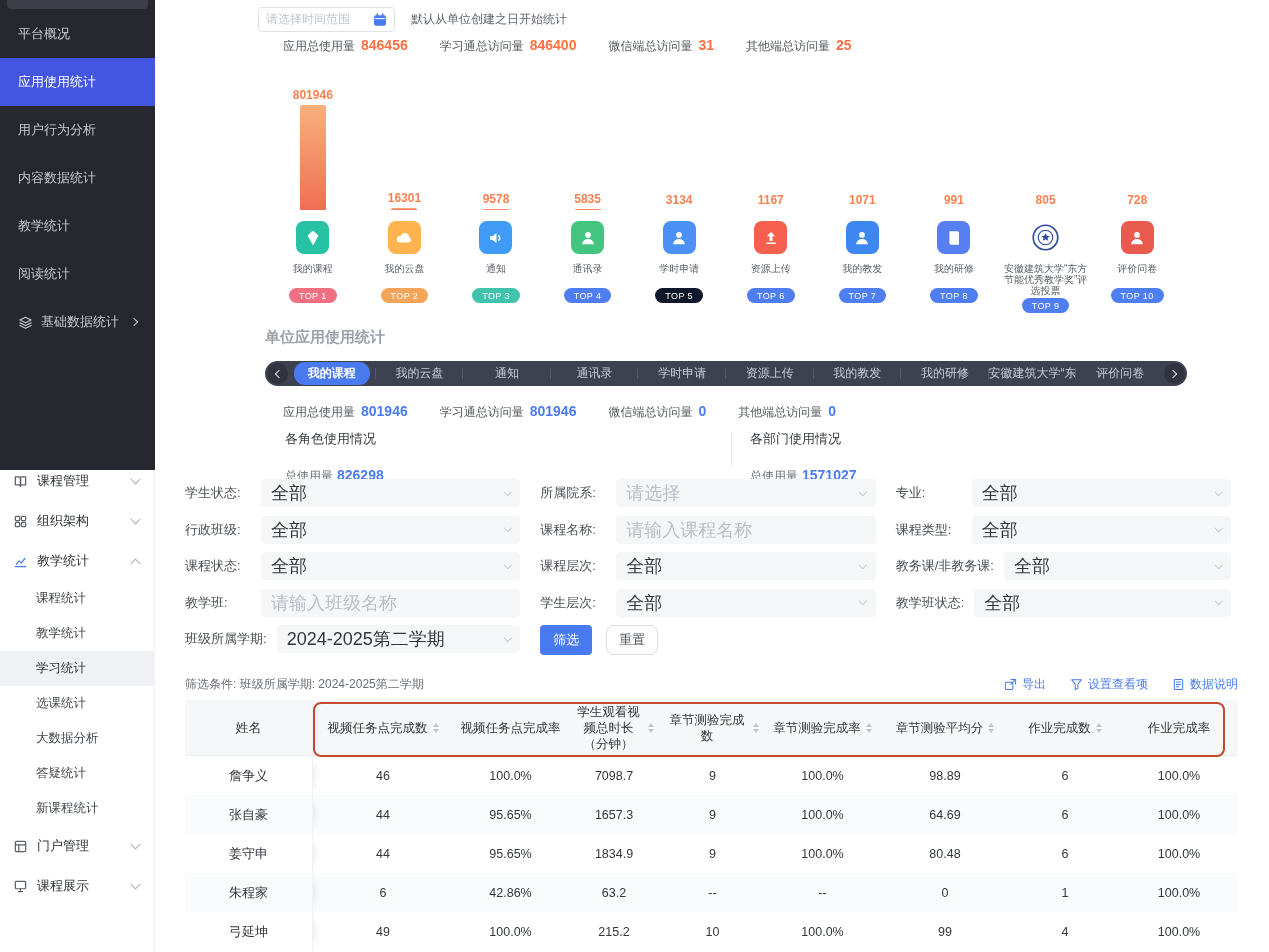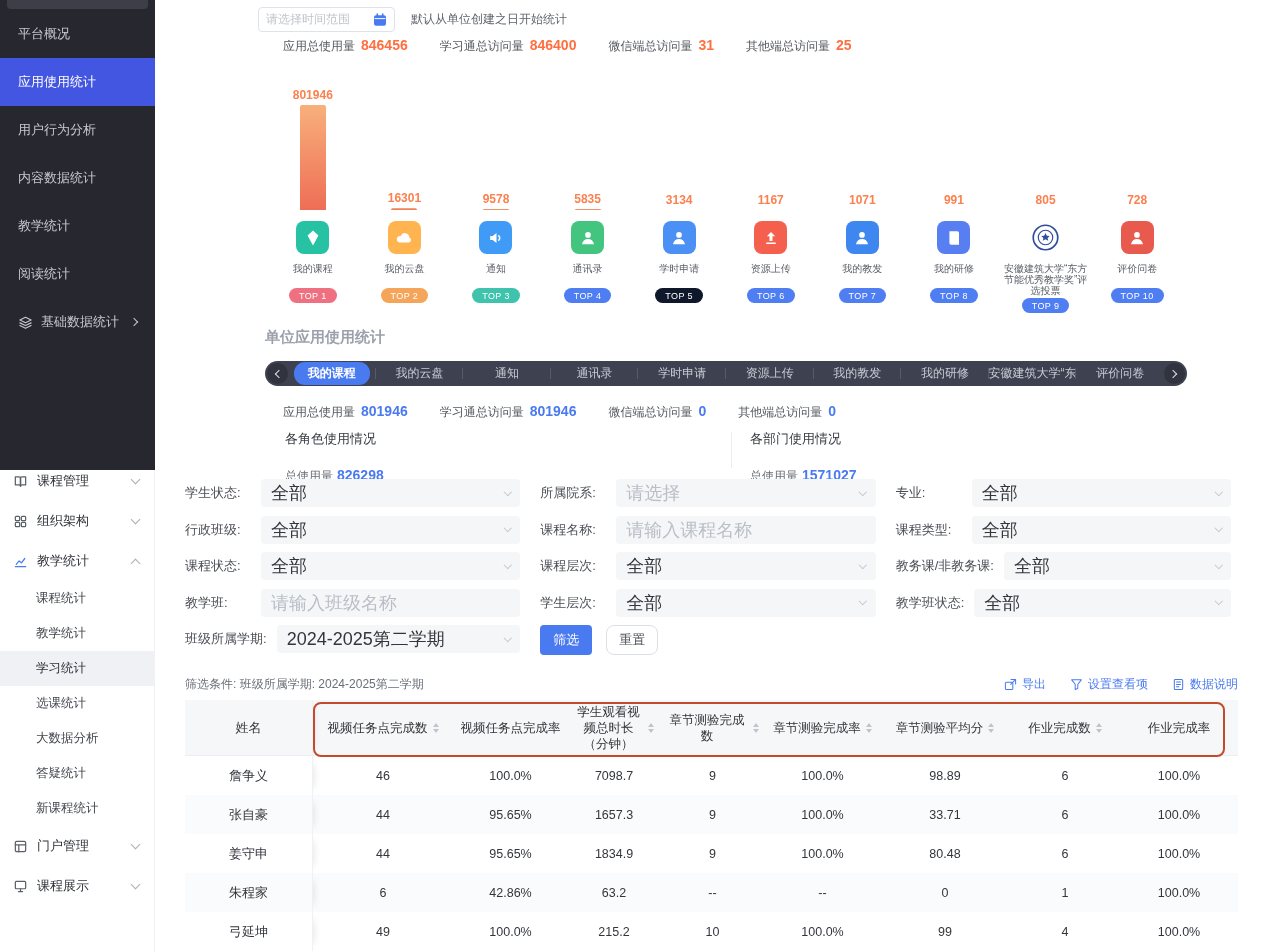--- a/index.html
+++ b/index.html
@@ -629,21 +629,21 @@
             <div class="t-cell" style="width: 110px;">6</div>
             <div class="t-cell" style="width: 118px;">100.0%</div>
           </div>
           <div class="t-row">
             <div class="t-cell name-col" style="width: 128px;">张自豪</div>
             <div class="t-cell" style="width: 140px;">44</div>
             <div class="t-cell" style="width: 115px;">95.65%</div>
             <div class="t-cell" style="width: 92px;">1657.3</div>
             <div class="t-cell" style="width: 105px;">9</div>
             <div class="t-cell" style="width: 115px;">100.0%</div>
-            <div class="t-cell" style="width: 130px;">33.71</div>
+            <div class="t-cell" style="width: 130px;">64.69</div>
             <div class="t-cell" style="width: 110px;">6</div>
             <div class="t-cell" style="width: 118px;">100.0%</div>
           </div>
           <div class="t-row">
             <div class="t-cell name-col" style="width: 128px;">姜守申</div>
             <div class="t-cell" style="width: 140px;">44</div>
             <div class="t-cell" style="width: 115px;">95.65%</div>
             <div class="t-cell" style="width: 92px;">1834.9</div>
             <div class="t-cell" style="width: 105px;">9</div>
             <div class="t-cell" style="width: 115px;">100.0%</div>

